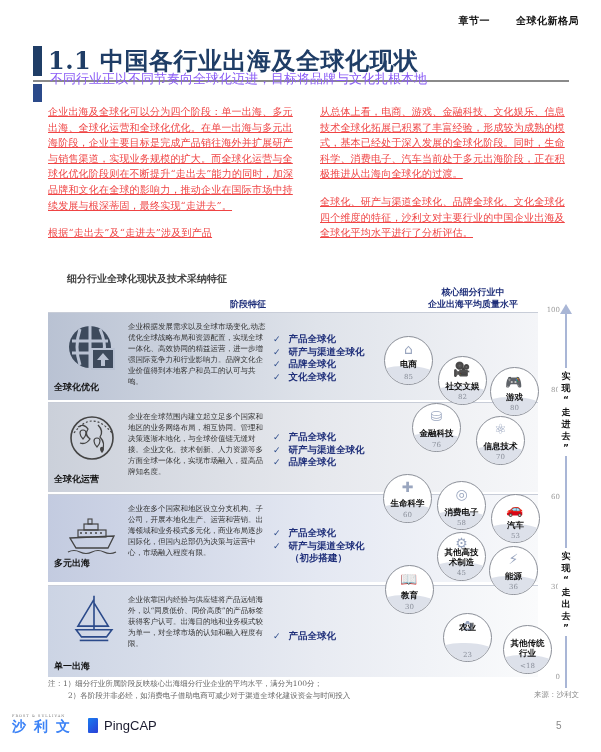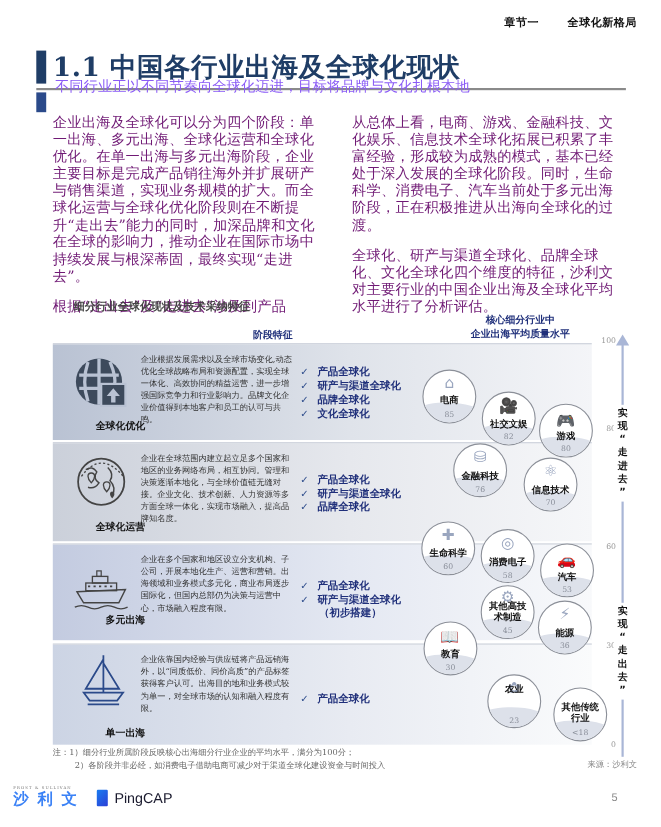--- a/index.html
+++ b/index.html
@@ -9,37 +9,37 @@
   .chapter-header { position: absolute; right: 22px; top: 14px; font-size: 10px; font-weight: bold; font-family: "DejaVu Sans", sans-serif; color: #111; letter-spacing: 0.5px; }
   .chapter-header span { margin-left: 26px; }
 
   .title-bar { position: absolute; left: 33px; top: 46px; width: 9px; height: 30px; background: #1f3d66; }
   .page-title { position: absolute; left: 48px; top: 45px; font-size: 24px; font-weight: bold; color: #1f3d66; font-family: "DejaVu Serif", serif; letter-spacing: 0.5px; }
   .title-rule { position: absolute; left: 33px; top: 80px; width: 536px; height: 2px; background: #8a8a8a; }
 
   .sub-bar { position: absolute; left: 33px; top: 84px; width: 9px; height: 18px; background: #2b4a8a; }
   .subtitle { position: absolute; left: 50px; top: 70px; font-size: 13px; color: #8b5cf6; }
 
-  .col { position: absolute; font-size: 13px; line-height: 15.6px; color: #701a75; letter-spacing: 0.2px; }
+  .col { position: absolute; font-size: 10px; line-height: 15.6px; color: #ef4444; letter-spacing: 0.2px; text-decoration: underline; }
   .col-left { left: 48px; top: 104px; width: 246px; }
   .col-right { left: 320px; top: 104px; width: 248px; }
   .col p { margin-bottom: 12px; }
 
   .fig-title { position: absolute; left: 52px; top: 272px; font-size: 10px; font-weight: bold; font-family: "DejaVu Sans", sans-serif; color: #444; padding-left: 15px; }
   .stage-header { position: absolute; left: 230px; top: 298px; font-size: 9px; font-weight: bold; font-family: "DejaVu Sans", sans-serif; color: #1f2f7a; }
   .core-header { position: absolute; left: 418px; top: 286px; width: 110px; font-size: 9px; font-weight: bold; font-family: "DejaVu Sans", sans-serif; color: #1f2f7a; text-align: center; line-height: 12px; }
 
   .stage-row { position: absolute; left: 48px; width: 490px; border-top: 1px solid #c8cdd8; }
   .stage-row.r1 { top: 312px; height: 88px; background: linear-gradient(90deg, #b9c2d3 0%, #dfe3ea 55%, #f4f5f8 100%); }
   .stage-row.r2 { top: 402px; height: 90px; background: linear-gradient(90deg, #cbd0da 0%, #e6e8ed 55%, #f6f7f9 100%); }
   .stage-row.r3 { top: 494px; height: 88px; background: linear-gradient(90deg, #c3cbe0 0%, #e4e8f2 55%, #f8f9fb 100%); }
   .stage-row.r4 { top: 585px; height: 92px; background: linear-gradient(90deg, #ccd4e4 0%, #e8ebf2 55%, #fafbfc 100%); }
 
   .stage-icon { position: absolute; left: 18px; top: 10px; width: 52px; height: 50px; }
-  .stage-name { position: absolute; left: 6px; width: 78px; text-align: right; font-size: 9px; font-weight: bold; font-family: "DejaVu Sans", sans-serif; color: #111; }
+  .stage-name { position: absolute; left: 6px; width: 78px; text-align: left; font-size: 9px; font-weight: bold; font-family: "DejaVu Sans", sans-serif; color: #111; }
   .stage-desc { position: absolute; left: 80px; top: 8px; width: 140px; font-size: 7.5px; line-height: 11px; color: #333; }
   .feat-list { position: absolute; left: 225px; list-style: none; }
   .feat-list li { font-size: 9.5px; font-weight: bold; color: #1f2f7a; line-height: 12.5px; font-family: "DejaVu Sans", sans-serif; white-space: nowrap; }
   .feat-list li .chk { color: #2b4a8a; font-weight: normal; margin-right: 8px; font-size: 9px; }
   .feat-list li.sub { padding-left: 17px; }
 
   .bubble { position: absolute; border-radius: 50%; border: 1.5px solid #8b8f98; background: #ffffff; overflow: hidden; text-align: center; }
   .bubble::after { content: ""; position: absolute; left: -10%; bottom: 0; width: 120%; height: 38%; background: #dde1ea; border-radius: 40% 55% 0 0; }
   .bubble .b-icon { position: absolute; left: 50%; transform: translateX(-50%); color: #9aa6bf; font-size: 14px; z-index: 1; font-family: "DejaVu Sans", sans-serif; }
   .bubble .b-name { position: absolute; left: 0; width: 100%; font-size: 8.5px; font-weight: bold; color: #111; z-index: 1; line-height: 10px; font-family: "DejaVu Sans", sans-serif; }

